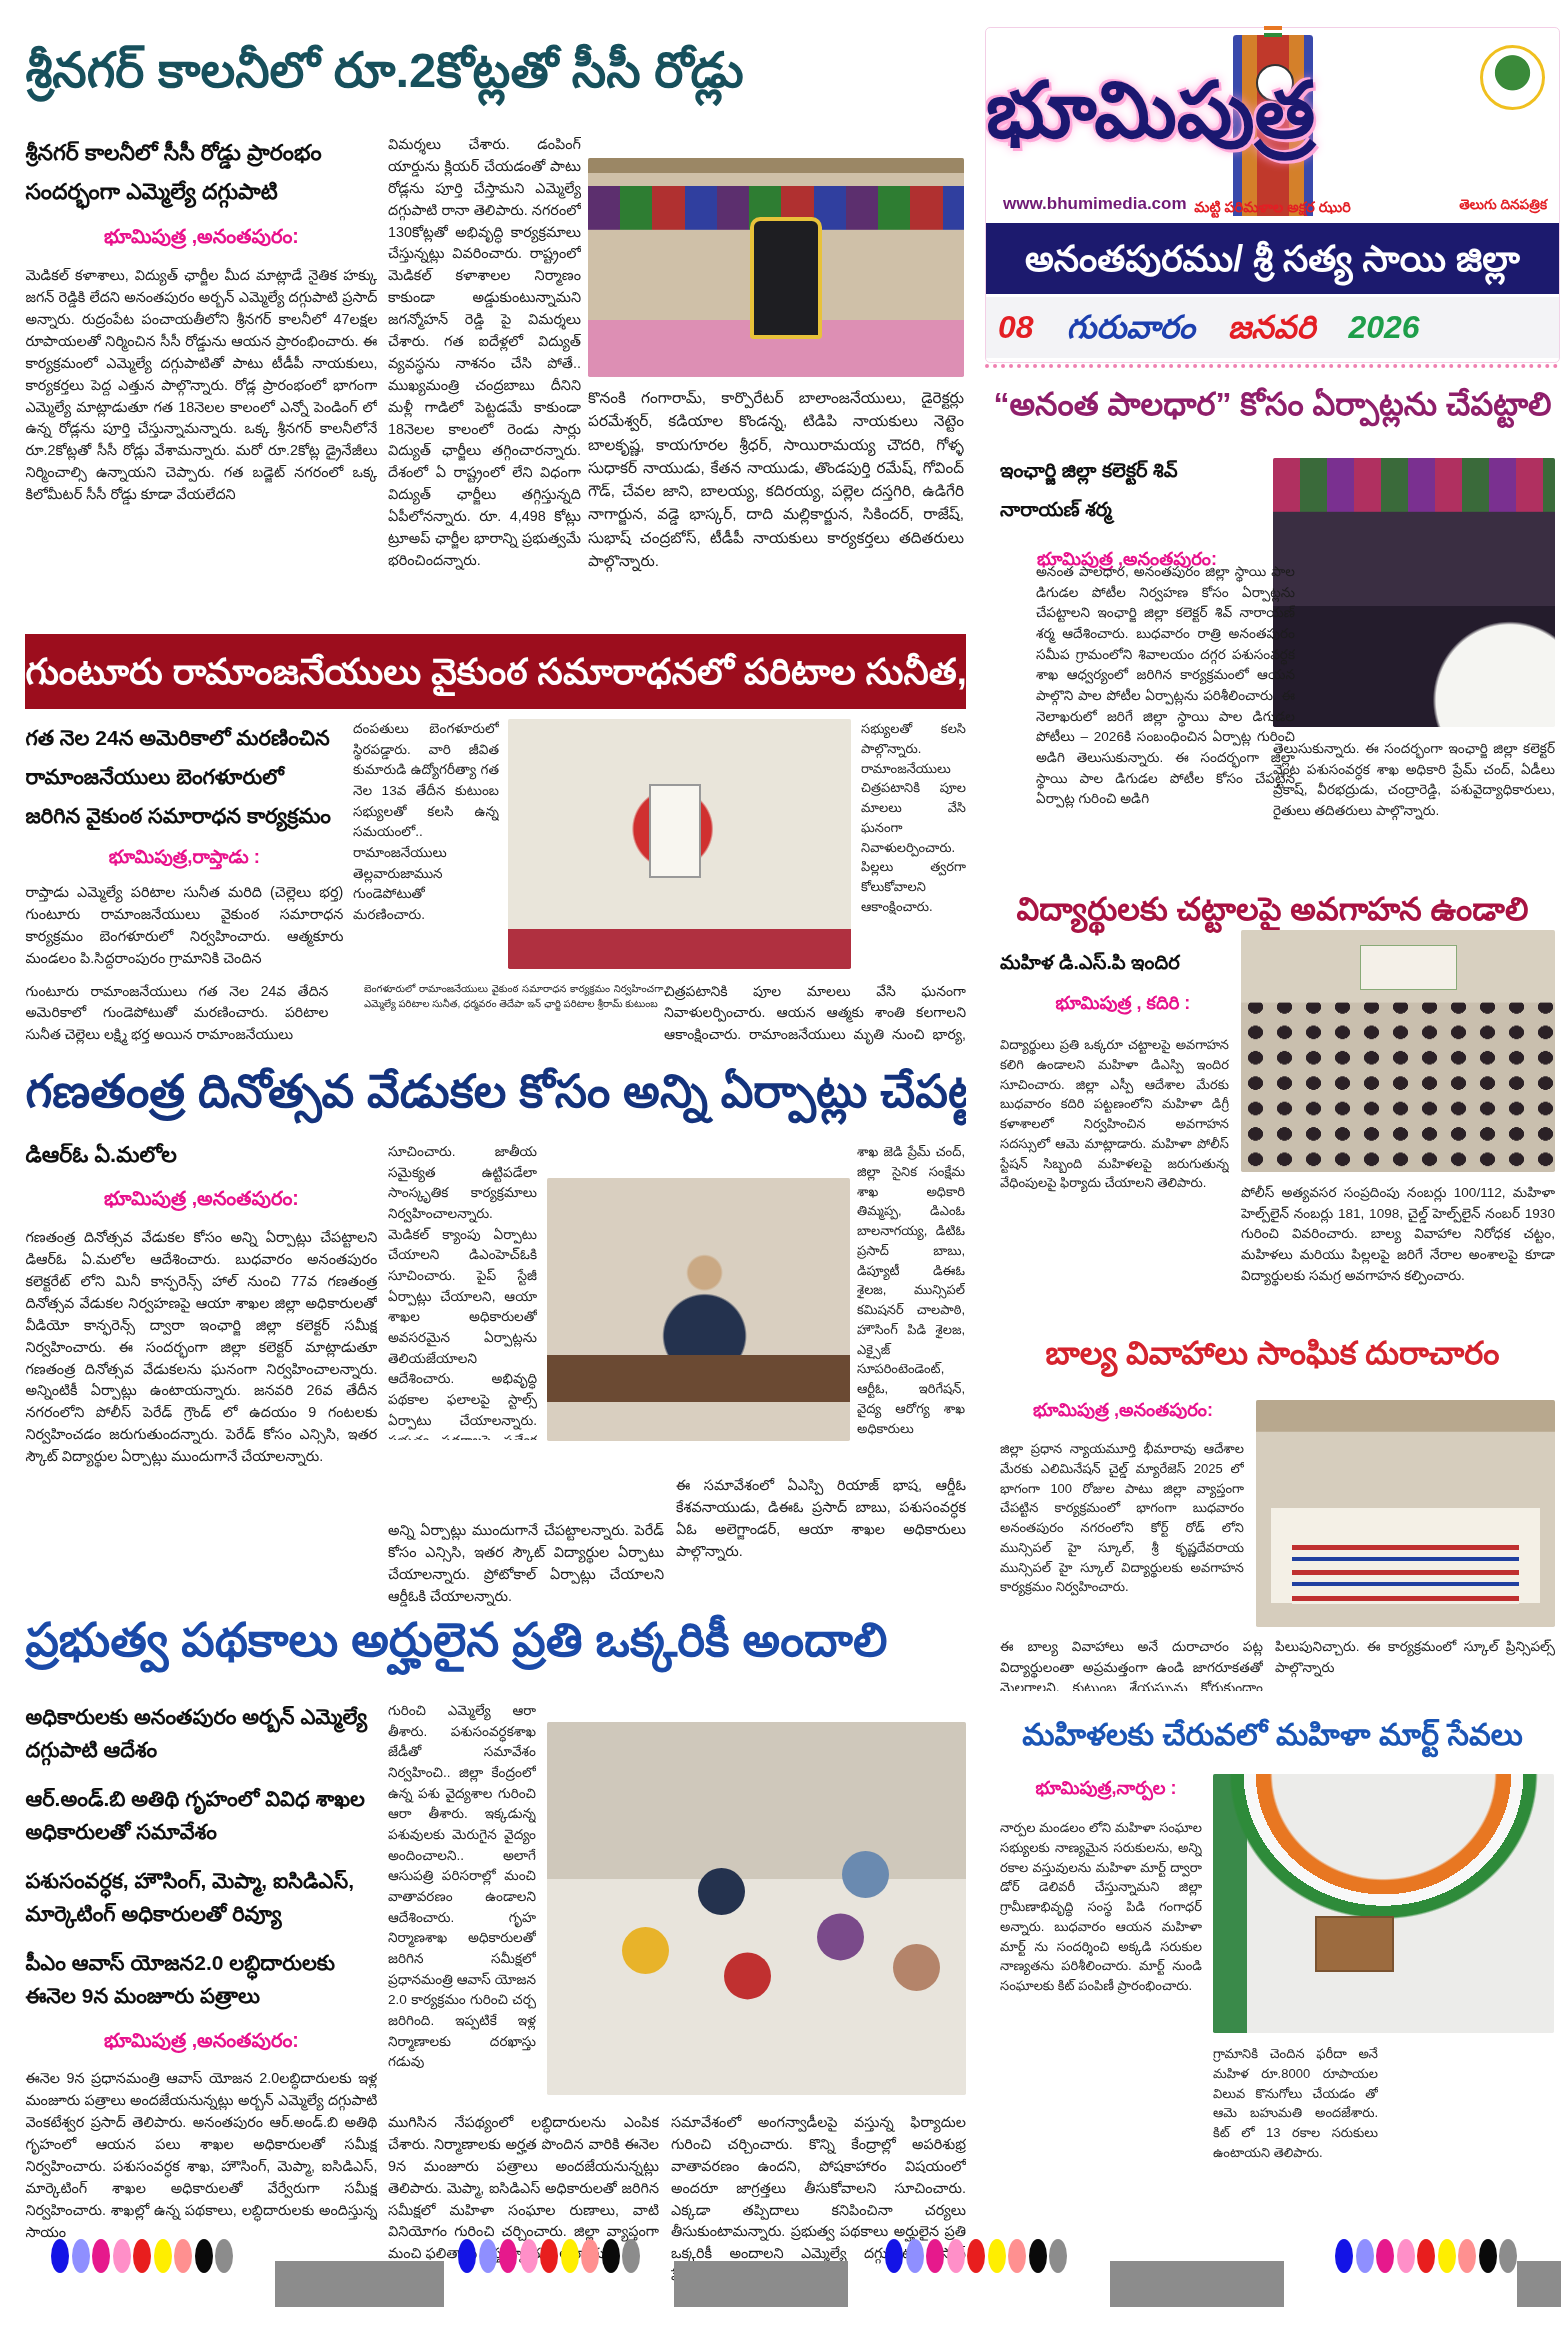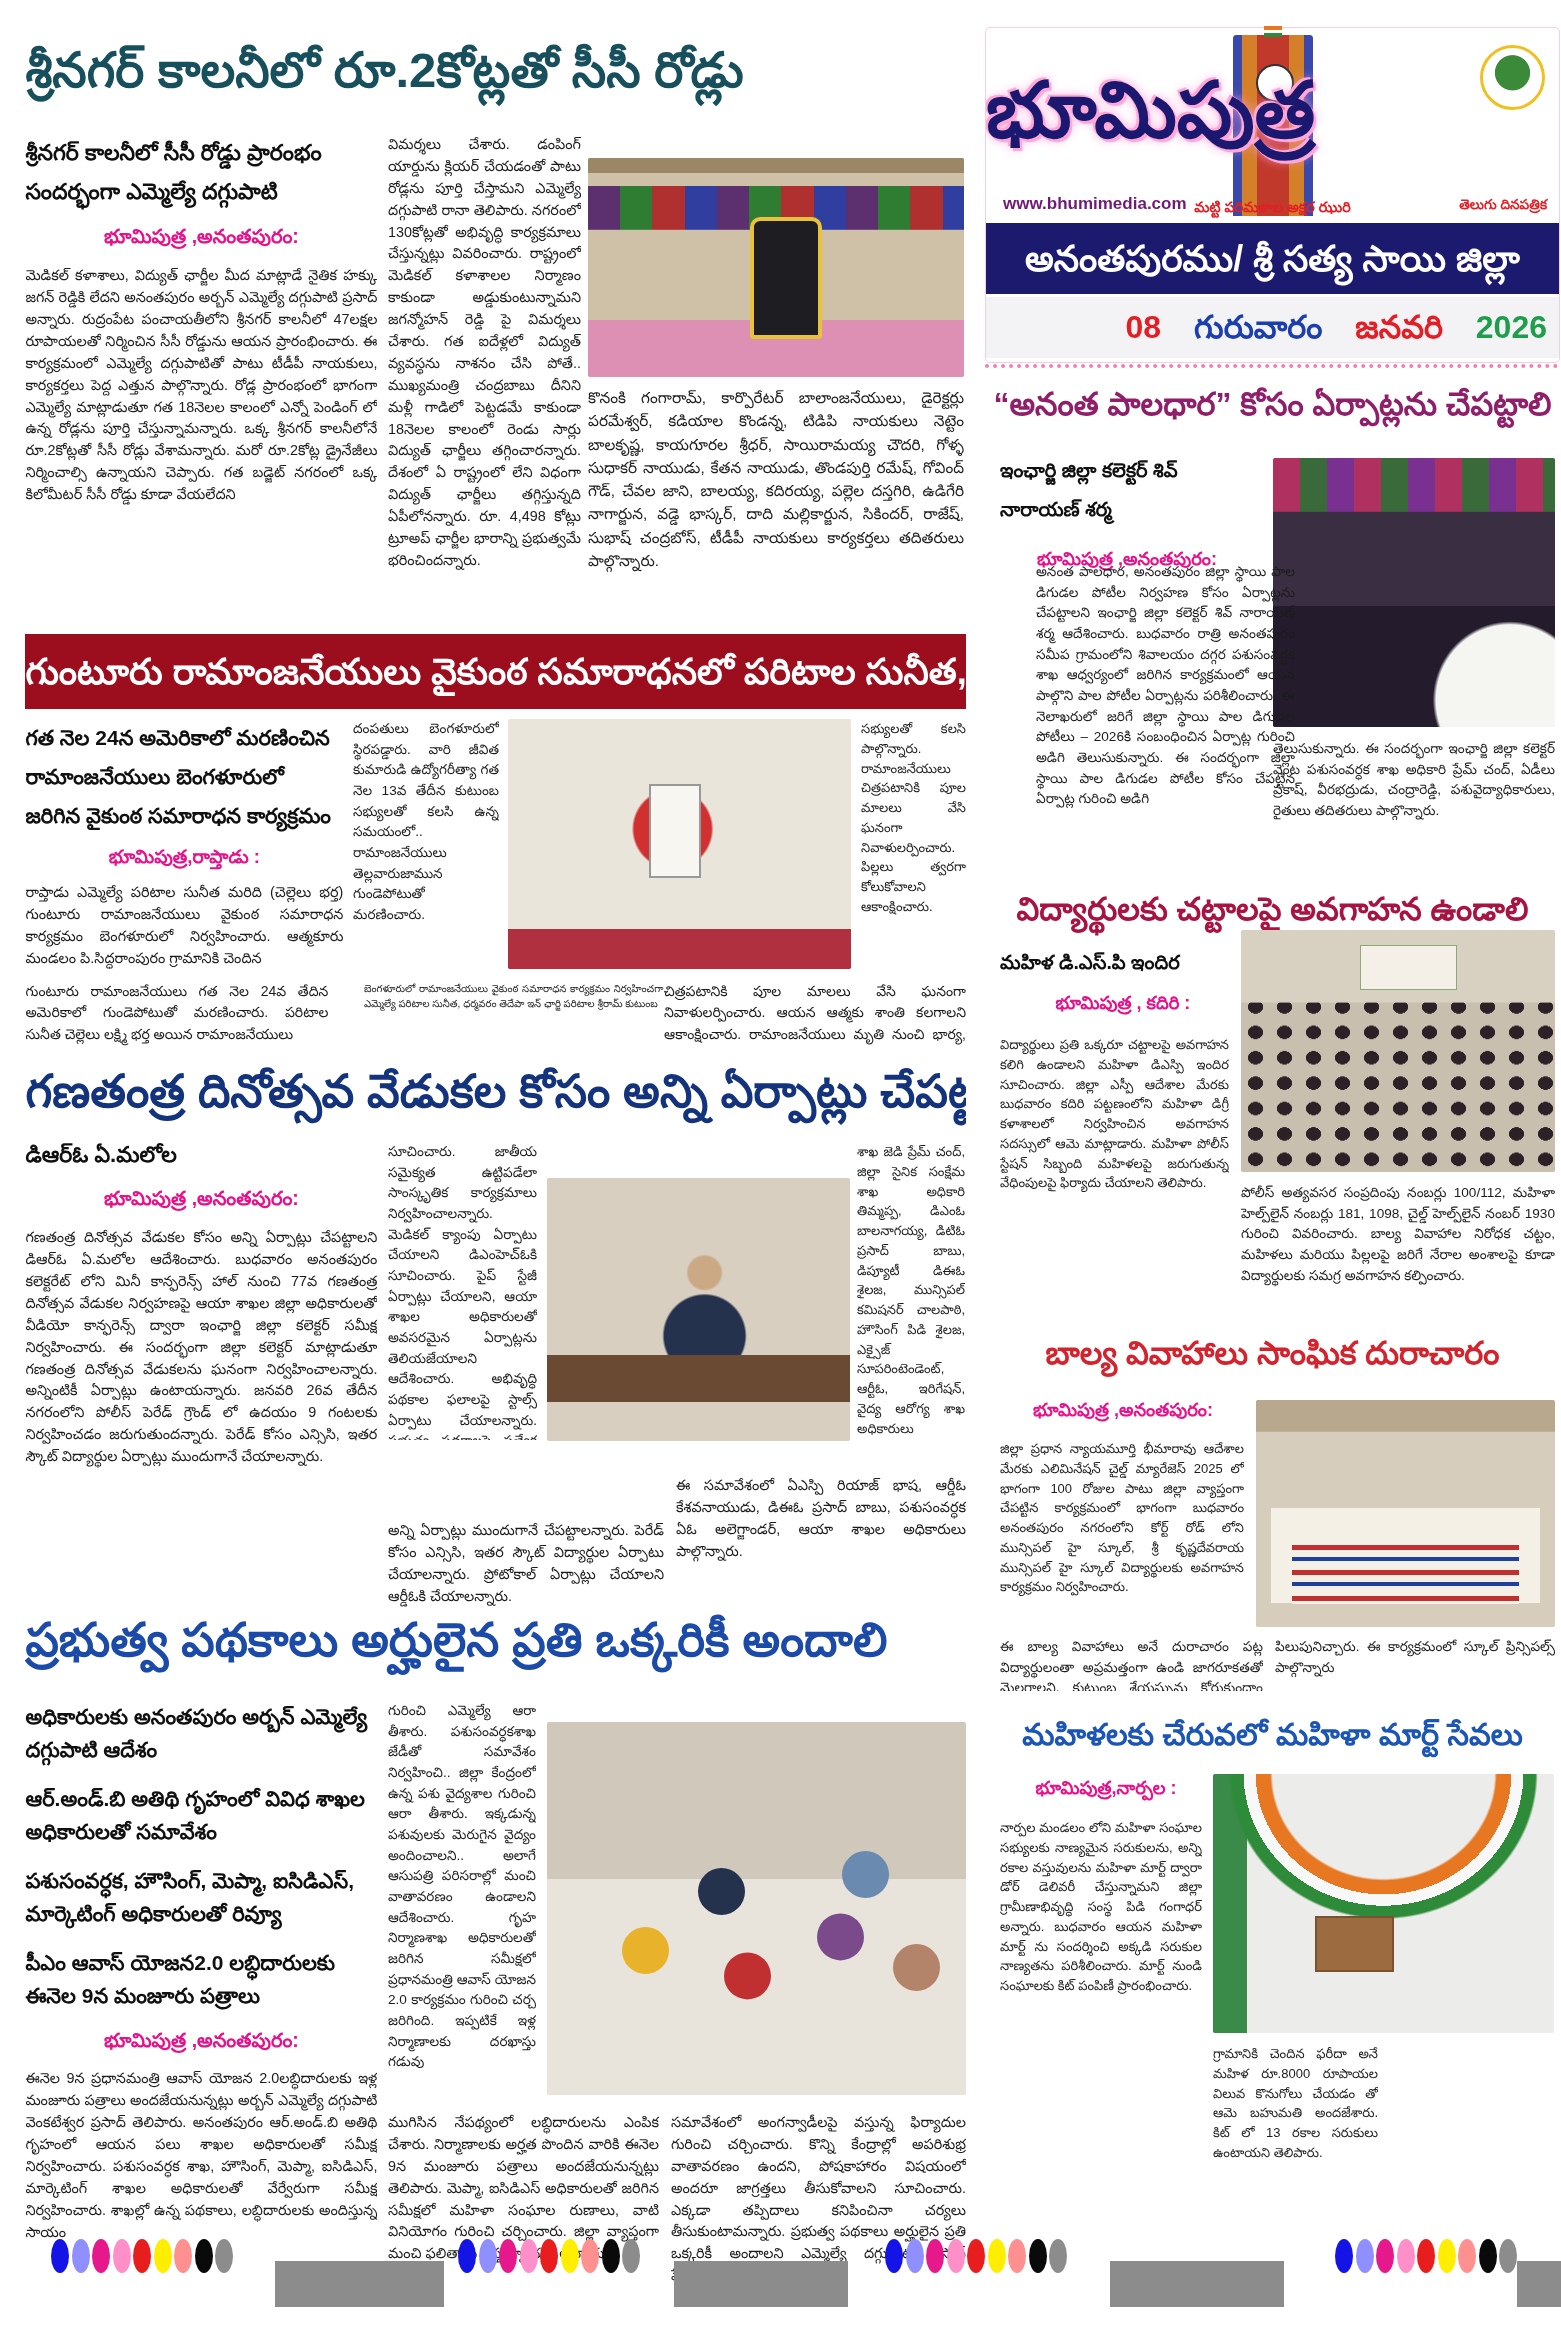--- a/index.html
+++ b/index.html
@@ -22,21 +22,21 @@
   #mh-emblem{position:absolute;right:13.6px;top:17px;width:59px;height:59px;border-radius:50%;
     border:3.4px solid #f0c020;background:radial-gradient(circle at 50% 42%,#3a8a3a 0 38%,#ffffff 40%);}
   #mh-title{position:absolute;left:0;right:0;top:37px;text-align:left;font-size:78px;font-weight:900;color:#1b1870;
     white-space:nowrap;overflow:hidden;text-shadow:2.5px 2.5px 0 #ffa8d8,-2.5px -2.5px 0 #ffa8d8,0 0 10.2px #ff9ad5;}
   #mh-web{position:absolute;left:17px;top:166px;font-size:17px;font-weight:bold;color:#701a75;}
   #mh-tagline{position:absolute;left:0;right:0;top:171px;text-align:center;font-size:14.4px;font-weight:bold;color:#e31e24;}
   #mh-edition{position:absolute;right:12px;top:169px;font-size:13.6px;font-weight:bold;color:#e31e24;}
   #mh-district{position:absolute;left:0;right:0;top:195px;height:71px;background:#1c1a6e;color:#ffffff;
     text-align:center;font-size:36px;font-weight:bold;line-height:71px;white-space:nowrap;overflow:hidden;}
   #mh-datebar{position:absolute;left:0;right:0;top:269px;height:61px;background:#f3f3f6;
-    text-align:right;font-size:32px;font-weight:bold;line-height:61px;white-space:nowrap;overflow:hidden;}
+    text-align:left;font-size:32px;font-weight:bold;line-height:61px;white-space:nowrap;overflow:hidden;font-style:italic;}
   #mh-datebar span{margin:0 12px;}
   .d-day{color:#e31e24;} .d-week{color:#1c3fae;} .d-month{color:#e31e24;} .d-year{color:#1e9e4a;}
   #dotline{left:985px;top:364px;width:573px;height:0;border-top:4.2px dotted #f080b0;}
 
   
   #a1-head{left:25.4px;top:42px;width:941px;height:78px;font-size:49px;color:#17505c;}
   #a2-banner{left:25.4px;top:634px;width:941px;height:75px;background:#9c0d1d;color:#ffffff;
      font-size:36px;font-weight:bold;text-align:center;line-height:75px;white-space:nowrap;overflow:hidden;}
   #a3-head{left:25.4px;top:1064px;width:941px;height:66px;font-size:46px;color:#14337d;}
   #a4-head{left:25.4px;top:1612px;width:941px;height:71px;font-size:47px;color:#1b4aa8;}

